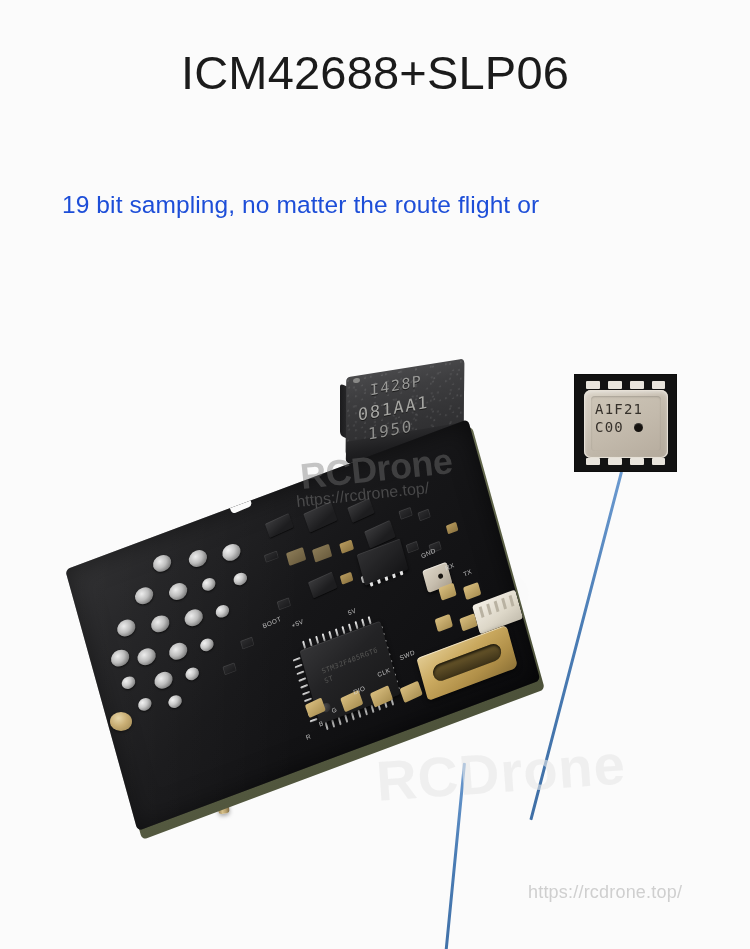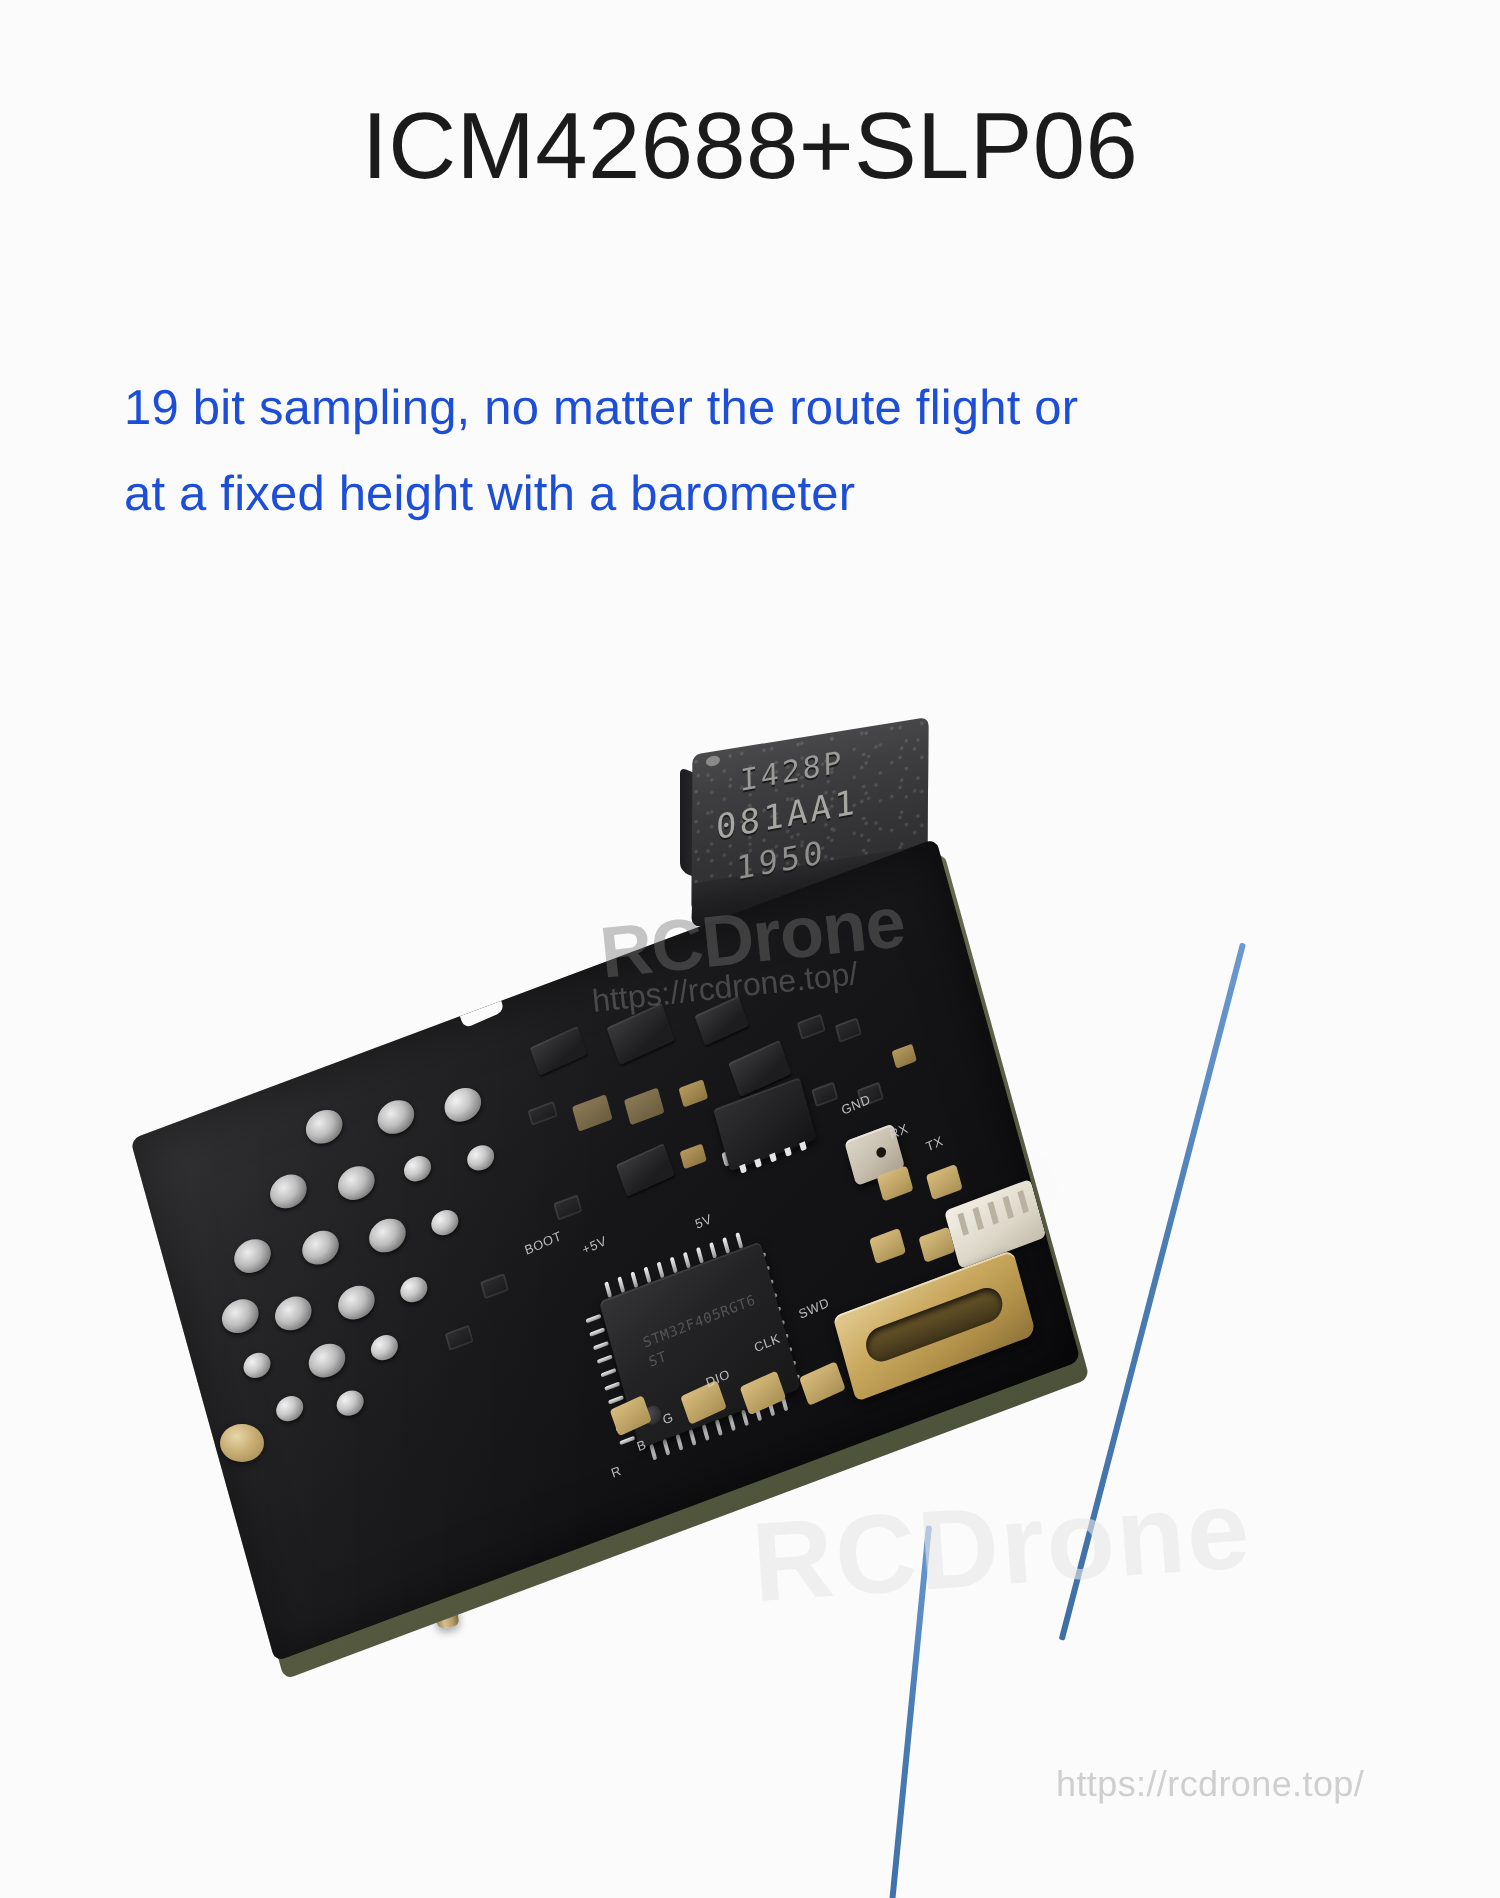--- a/index.html
+++ b/index.html
@@ -309,41 +309,56 @@
     color:#cfcfcf; letter-spacing:.2px;
   }
 </style>
 </head>
 <body>
 
 <div class="headline">ICM42688+SLP06</div>
 
 <div class="body-copy">
   <p>19 bit sampling, no matter the route flight or</p>
-  <p>at a fixed height with a barometer</p>
 </div>
 
 <div class="photo-stage">
 
   <div class="leader l-imu"></div>
   <div class="leader l-baro"></div>
 
   <div class="imu-inset">
     <div class="imu-left"></div>
     <div class="imu-body"></div>
     <div class="imu-grain"></div>
     <div class="imu-front"></div>
     <div class="imu-dot"></div>
     <div class="imu-marks">
       <span class="ln ln1">I428P</span>
       <span class="ln ln2">081AA1</span>
       <span class="ln ln3">1950</span>
     </div>
   </div>
 
+  <div class="baro-inset">
+    <div class="baro-pad t1"></div>
+    <div class="baro-pad t2"></div>
+    <div class="baro-pad t3"></div>
+    <div class="baro-pad t4"></div>
+    <div class="baro-pad b1"></div>
+    <div class="baro-pad b2"></div>
+    <div class="baro-pad b3"></div>
+    <div class="baro-pad b4"></div>
+    <div class="baro-lid"></div>
+    <div class="baro-text">
+      <span class="bl bl1">A1F21</span>
+      <span class="bl bl2">C00</span>
+    </div>
+    <div class="baro-hole"></div>
+  </div>
 
   <div class="board-shadow"></div>
 
   <div class="board-wrap">
 
     <div class="pin" style="left:58px;  top:238px; transform:rotate(-9deg);"></div>
     <div class="pin" style="left:92px;  top:250px; transform:rotate(-9deg);"></div>
     <div class="pin" style="left:126px; top:262px; transform:rotate(-9deg);"></div>
 
     <div class="pcb">

